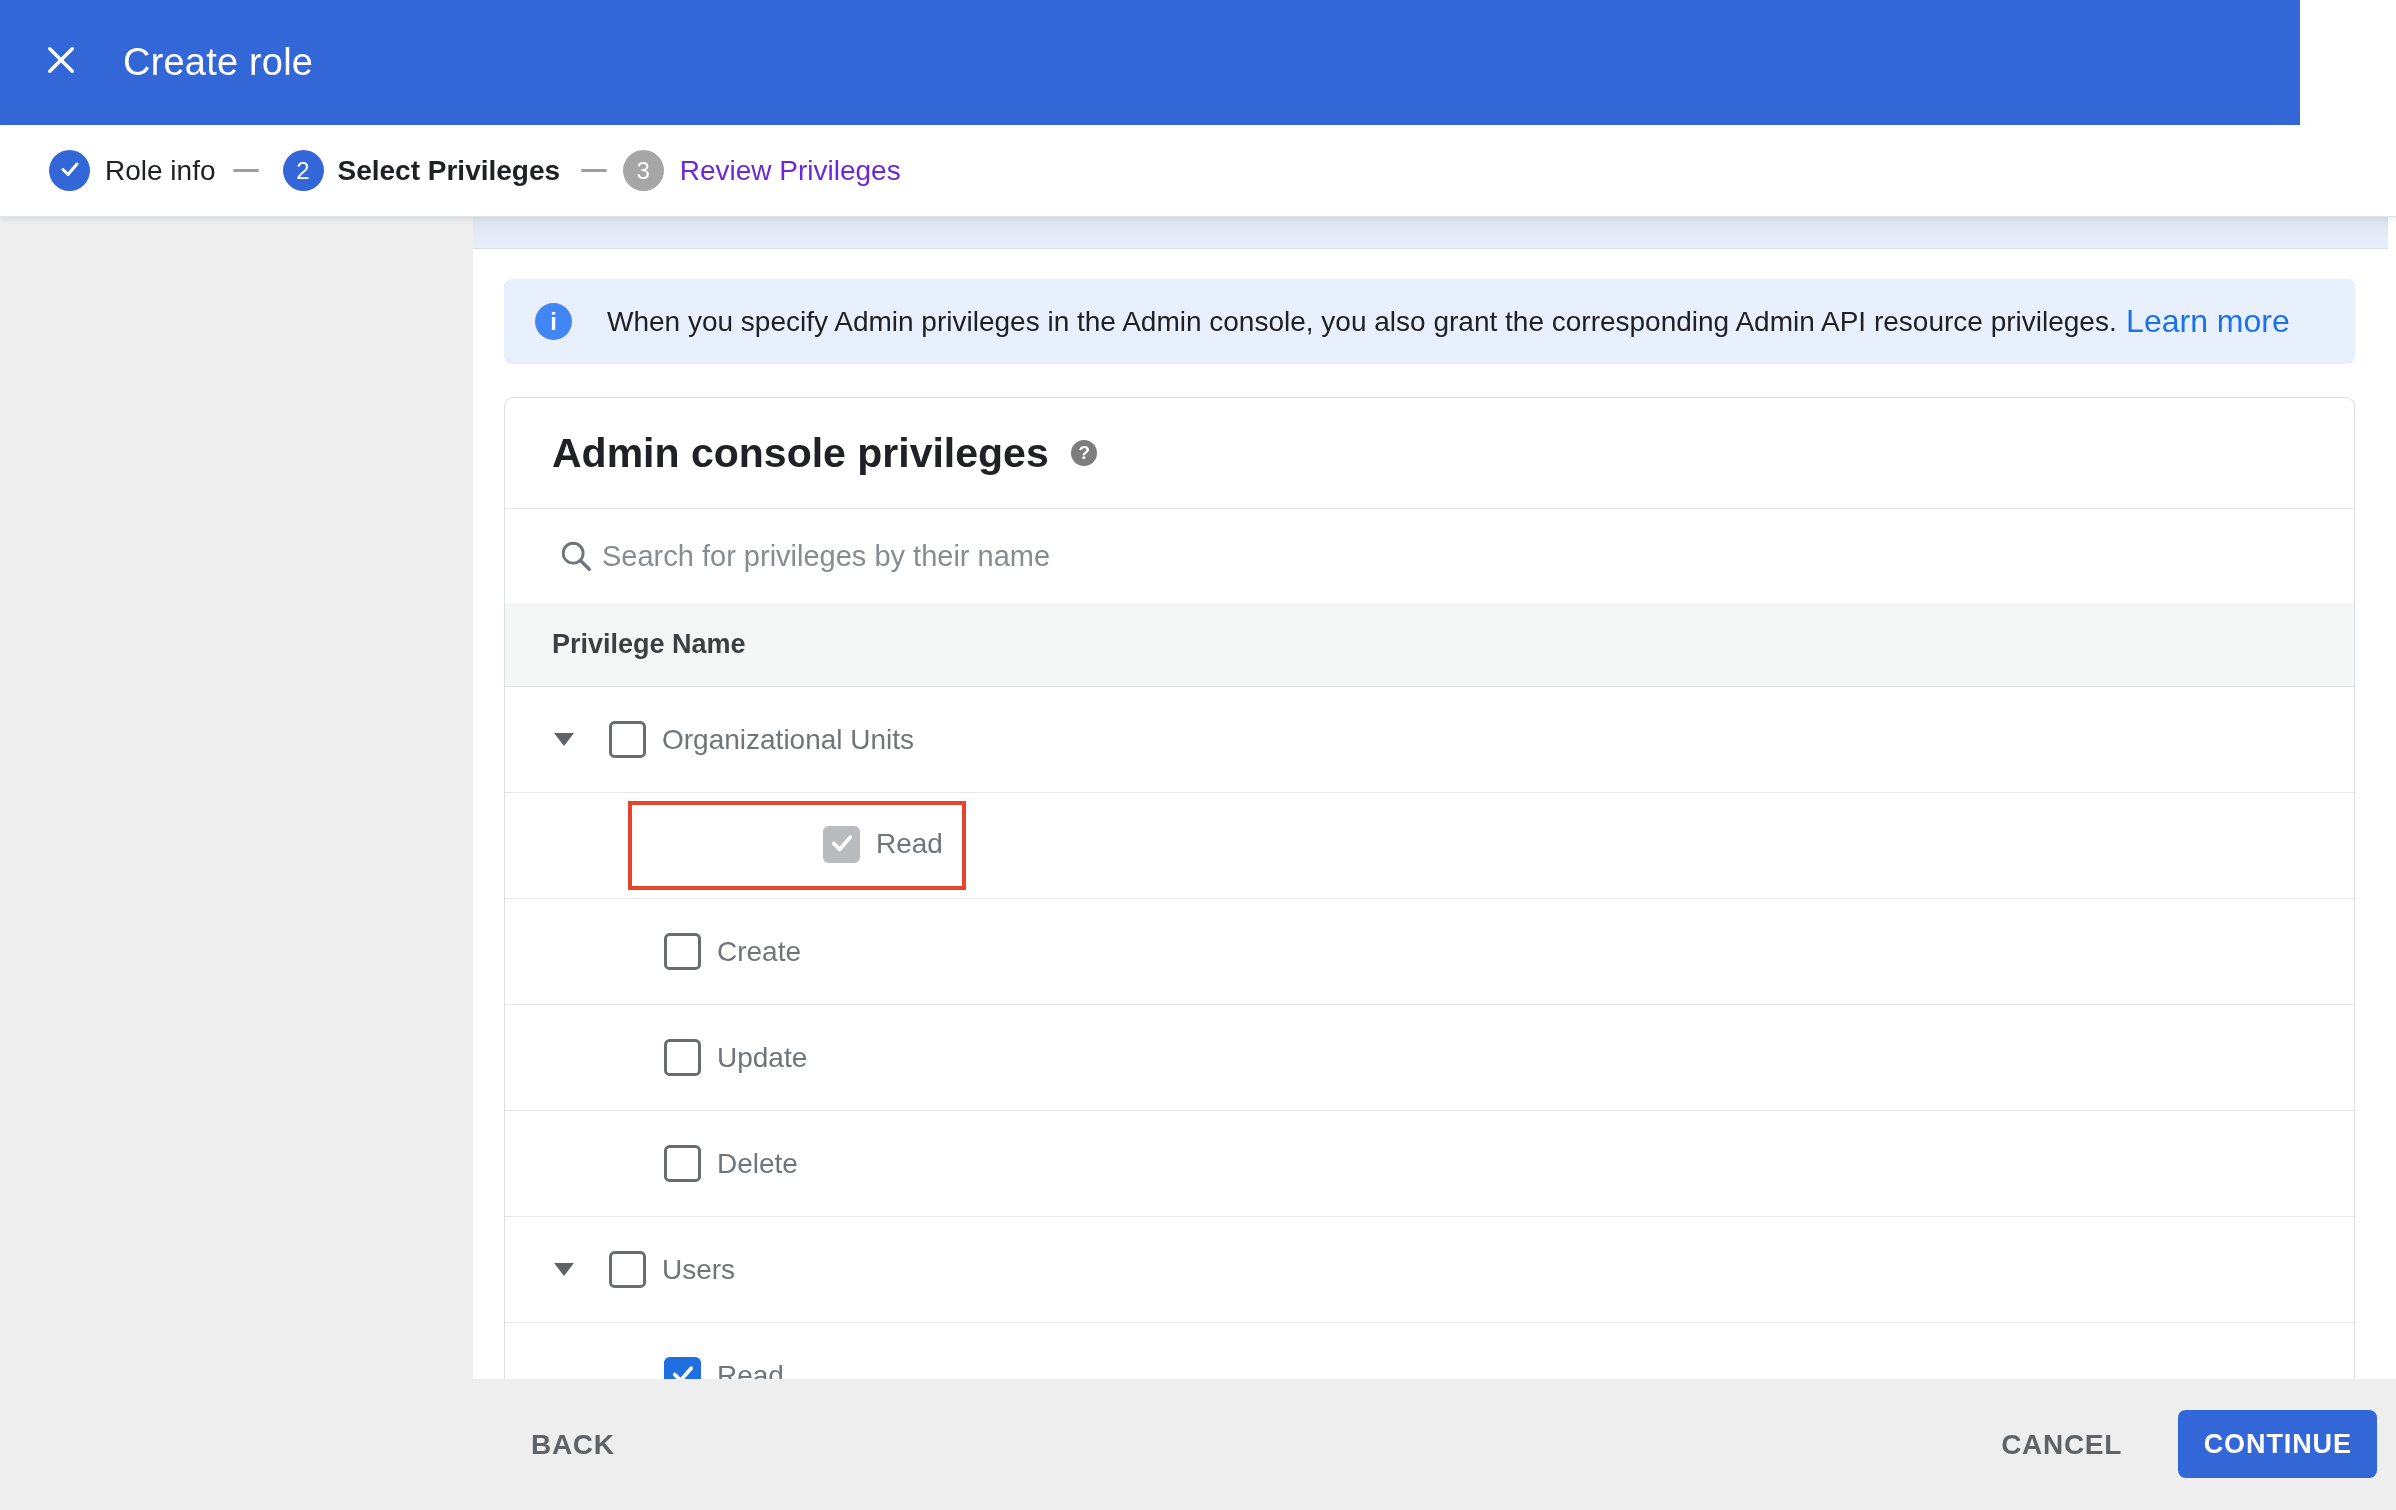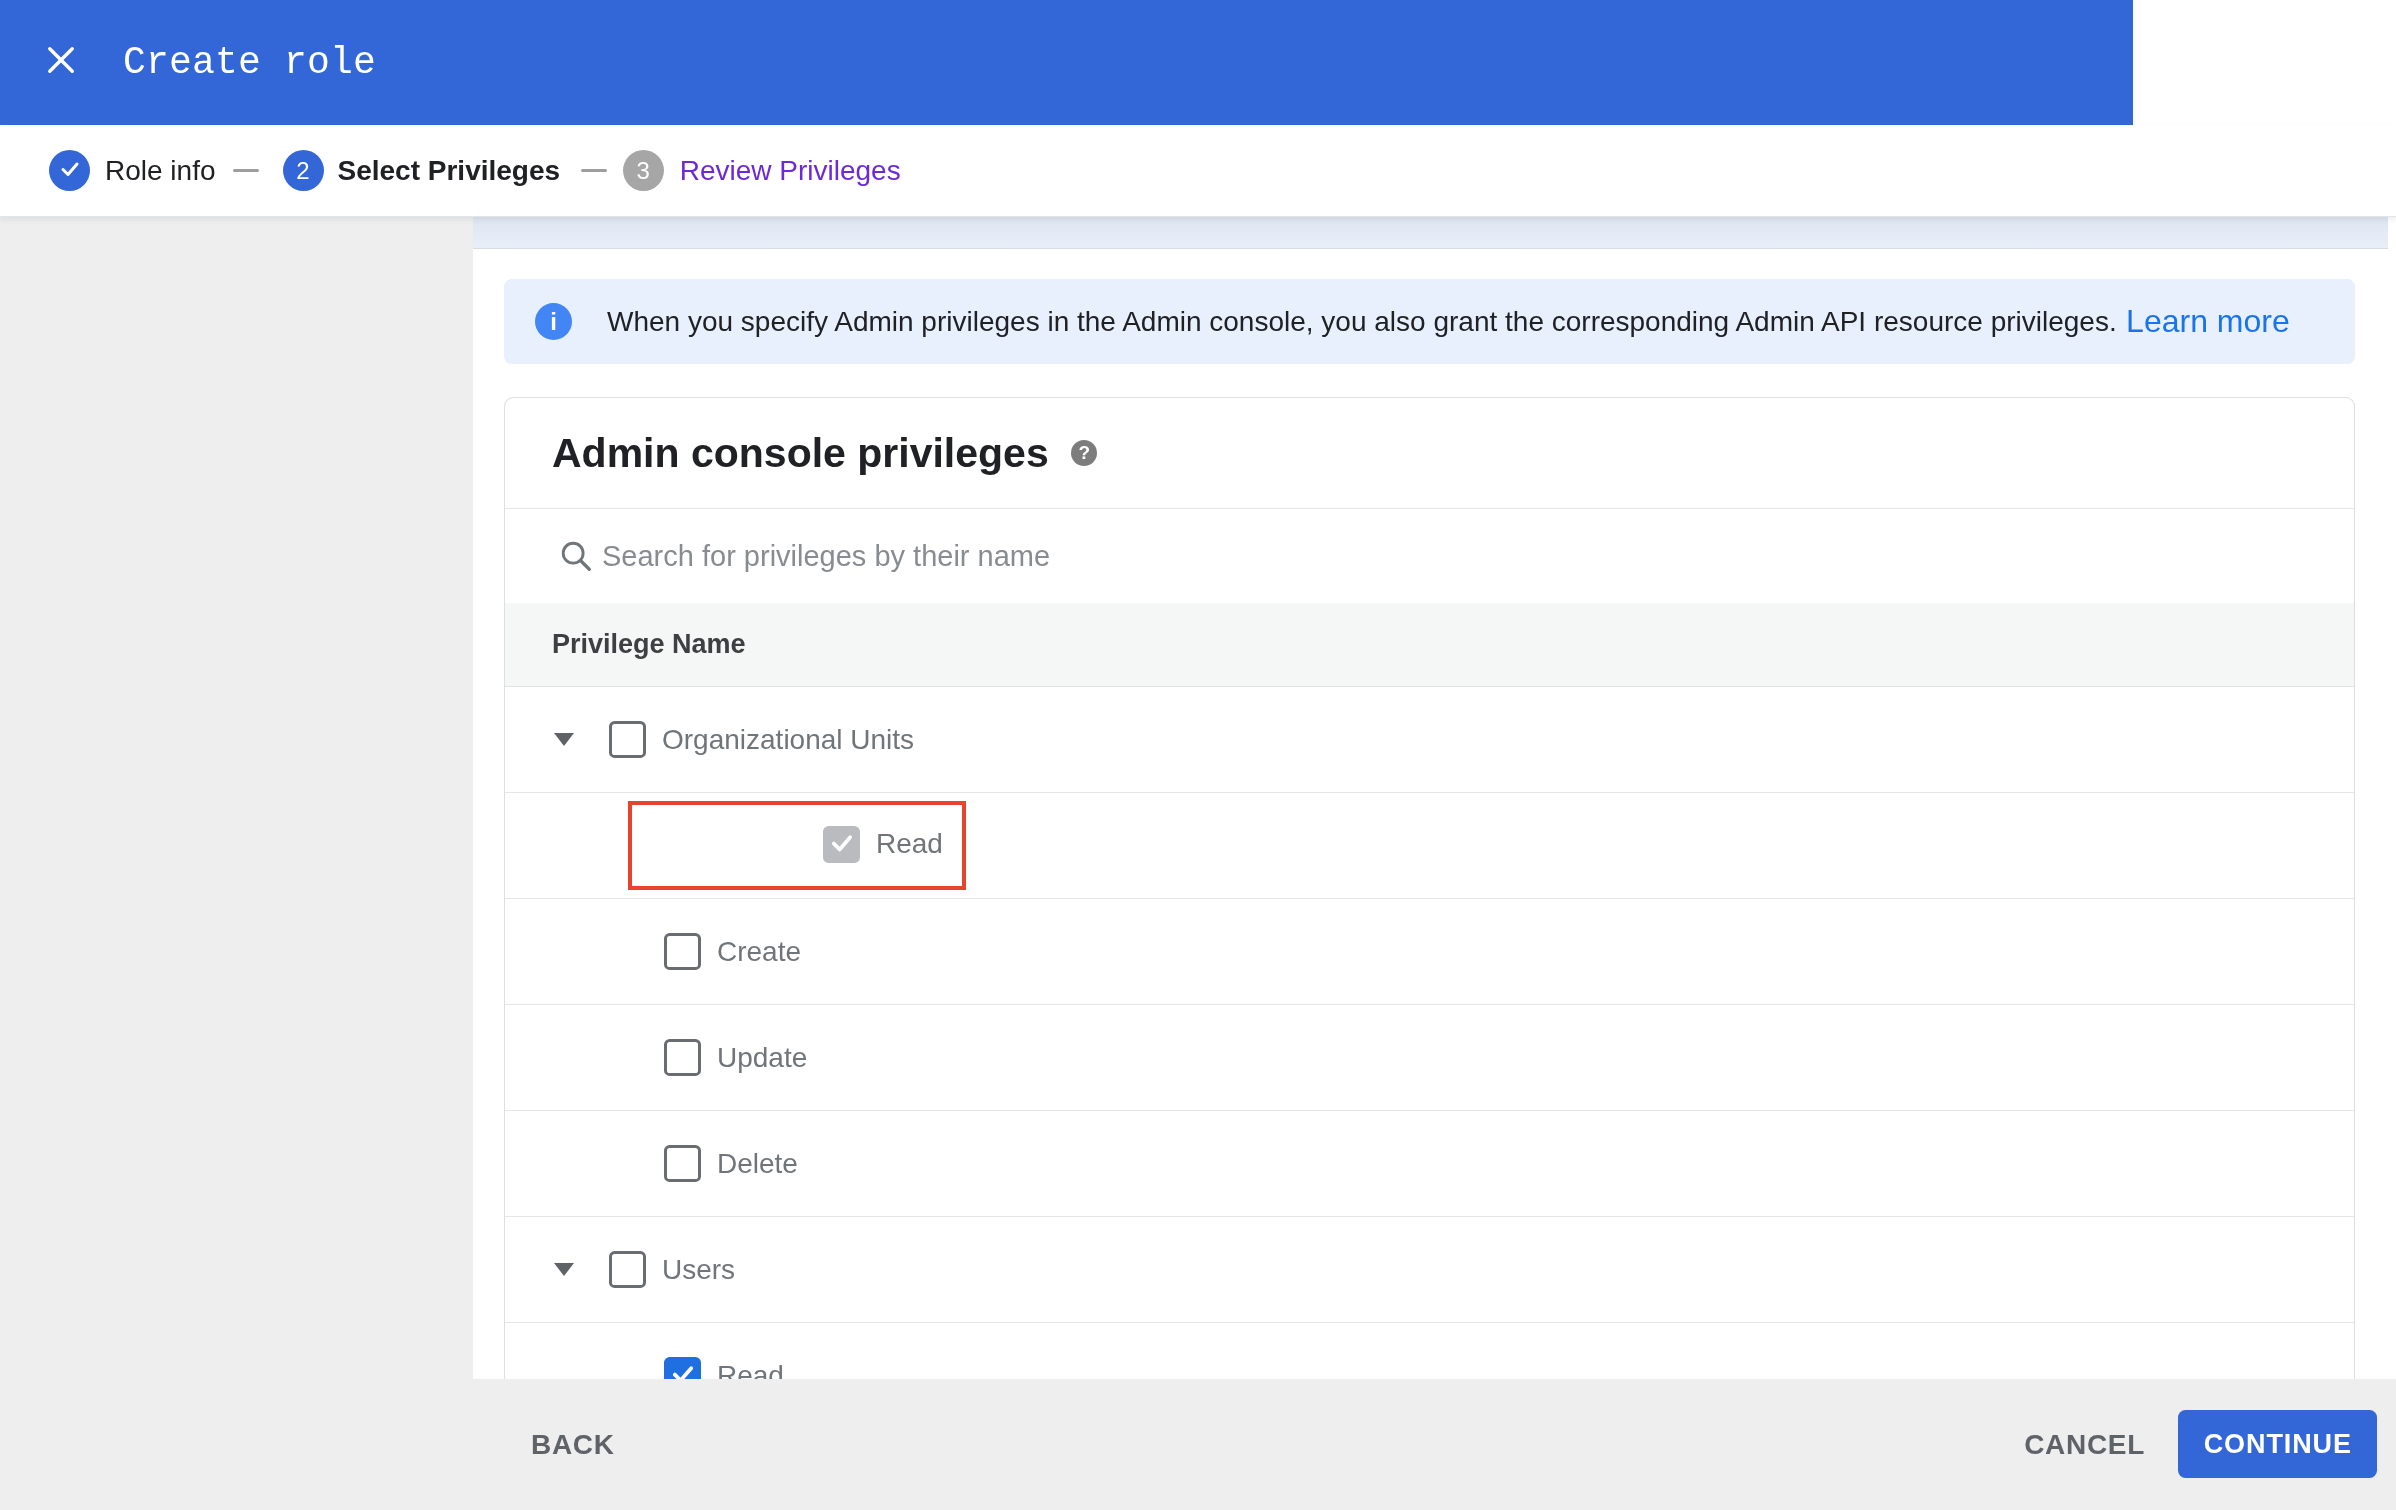--- a/index.html
+++ b/index.html
@@ -2,21 +2,21 @@
 <html style="font-size:15px"><head>
 <meta charset="utf-8">
 <style>
   * { margin:0; padding:0; box-sizing:border-box; }
   html,body { background:#fff; }
   .page {
     position:relative; width:2397px; height:1510px; overflow:hidden;
     font-family:"Liberation Sans", sans-serif; background:#fff;
   }
   
-  .appbar { position:absolute; left:0; top:0; width:2133px; height:125px; background:#3366d6;font-family:Liberation Mono, monospace; }
+  .appbar { position:absolute; left:0; top:0; width:2300px; height:125px; background:#3366d6; }
   .close-btn { position:absolute; left:46px; top:45px; width:30px; height:30px; cursor:pointer; }
   .close-btn svg { display:block; }
   .appbar-title { position:absolute; left:123px; top:0; height:125px; display:flex; align-items:center;
     font-size:38px; color:#ffffff; letter-spacing:0.2px; }
   
   .stepbar { position:absolute; left:0; top:125px; width:2397px; height:92px; background:#fff;
     border-bottom:1.9px solid #e1e4e8; box-shadow:0 2.8px 5.6px rgba(60,64,67,.10);
     display:flex; align-items:center; z-index:6; }
   .step-circle { width:41px; height:41px; border-radius:50%; flex:none;
     display:flex; align-items:center; justify-content:center; }
@@ -65,21 +65,21 @@
   .prow.child .cb { margin-left:159px; }
   .plabel { margin-left:16px; font-size:28px; color:#70757a; cursor:pointer; white-space:nowrap; }
   .highlight-box { margin-left:123px; border:4.7px solid #e8432d;
     padding:20.6px 19px 23.4px 32px; display:flex; align-items:center; }
   .highlight-box .cb { margin-left:0; }
   
   .footer { position:absolute; left:0; top:1379px; width:2397px; height:131px; background:#eeeeee; z-index:8; }
   .text-btn { position:absolute; top:0; height:131px; display:flex; align-items:center;
     font-size:28px; font-weight:700; color:#5f6368; letter-spacing:0.7px; cursor:pointer; }
   .back-btn { left:531px; }
-  .cancel-btn { right:252px; }
+  .cancel-btn { right:275px; }
   .continue-btn { position:absolute; right:19.7px; top:31px; width:199px; height:68px;
     background:#3366d6; border:none; border-radius:7.5px; color:#ffffff; cursor:pointer;
     font-family:"Liberation Sans",sans-serif; font-size:27px; font-weight:700; letter-spacing:0.9px;
     display:flex; align-items:center; justify-content:center; }
 </style>
 </head>
 <body>
 
 <div class="page">
 

